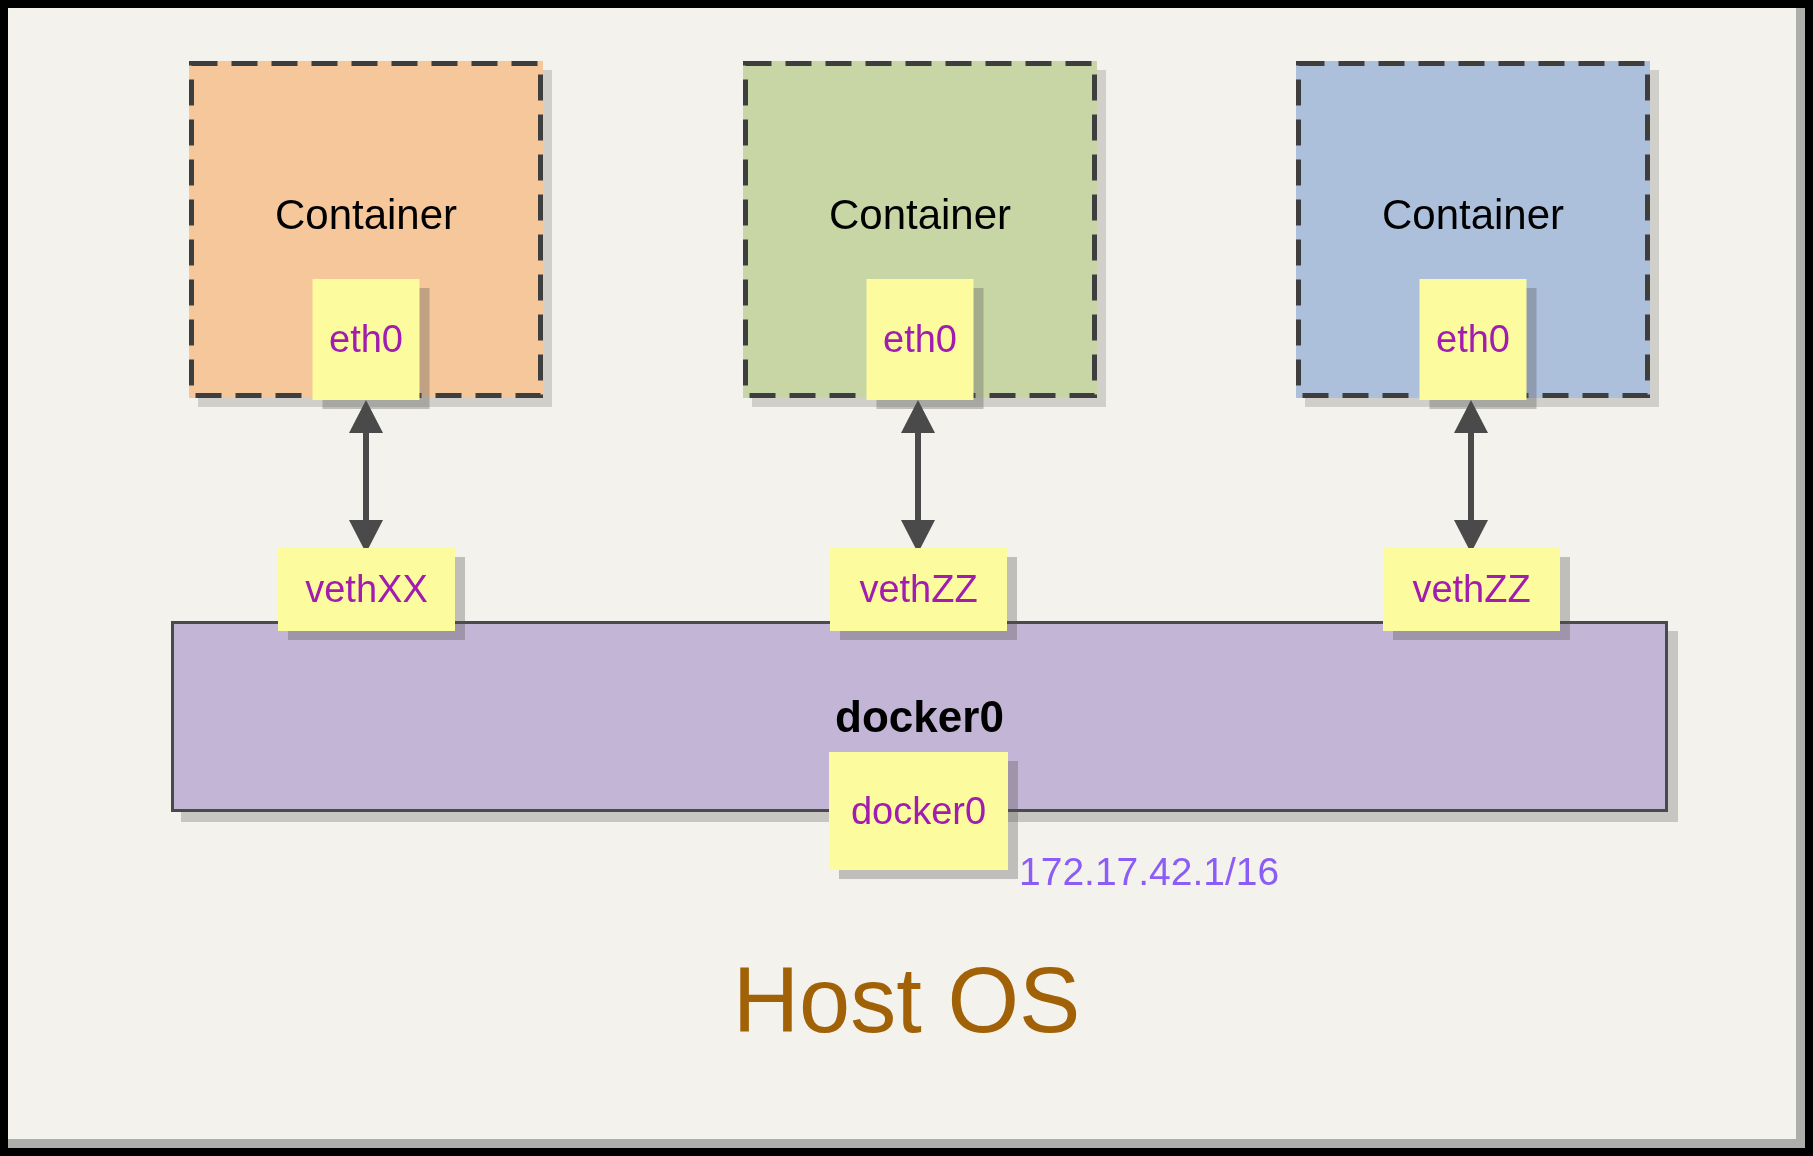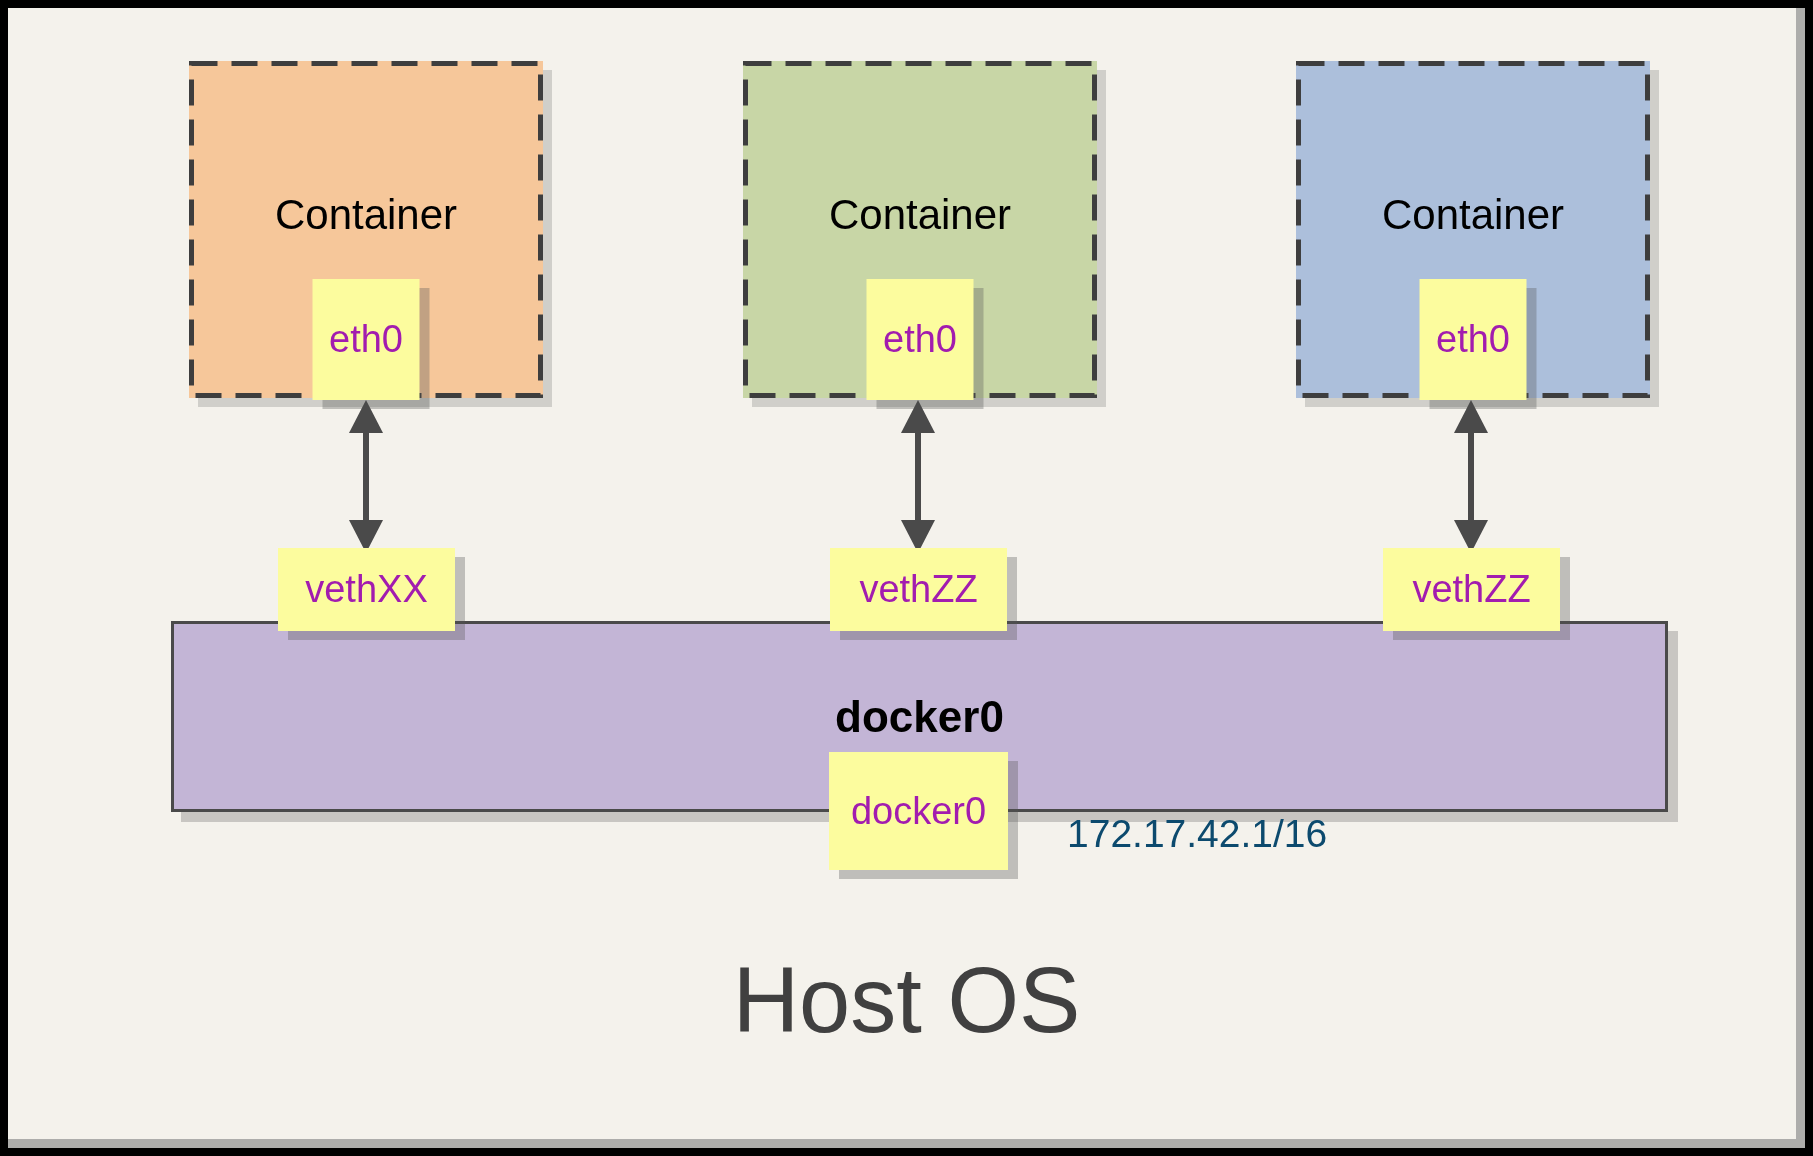--- a/index.html
+++ b/index.html
@@ -100,36 +100,35 @@
     left: 821px;
     top: 744px;
     width: 179px;
     height: 118px;
     z-index: 3;
   }
 
   .ip-label {
     position: absolute;
     left: 1011px;
-    top: 804px;
+    top: 842px;
     font-size: 39px;
-    color: #0c4a6e;
+    color: #8b5cf6;
     white-space: nowrap;
     z-index: 2;
-    padding-left: 48px;
   }
 
   .host-title {
     position: absolute;
     top: 940px;
     left: 0;
     width: 100%;
     text-align: center;
     font-size: 92px;
-    color: #404040;
+    color: #a16207;
   }
 
   
   .c0 { left: 181px; }
   .c1 { left: 735px; }
   .c2 { left: 1288px; }
   .a0 { left: 338px; }
   .a1 { left: 890px; }
   .a2 { left: 1443px; }
   .v0 { left: 270px; }

